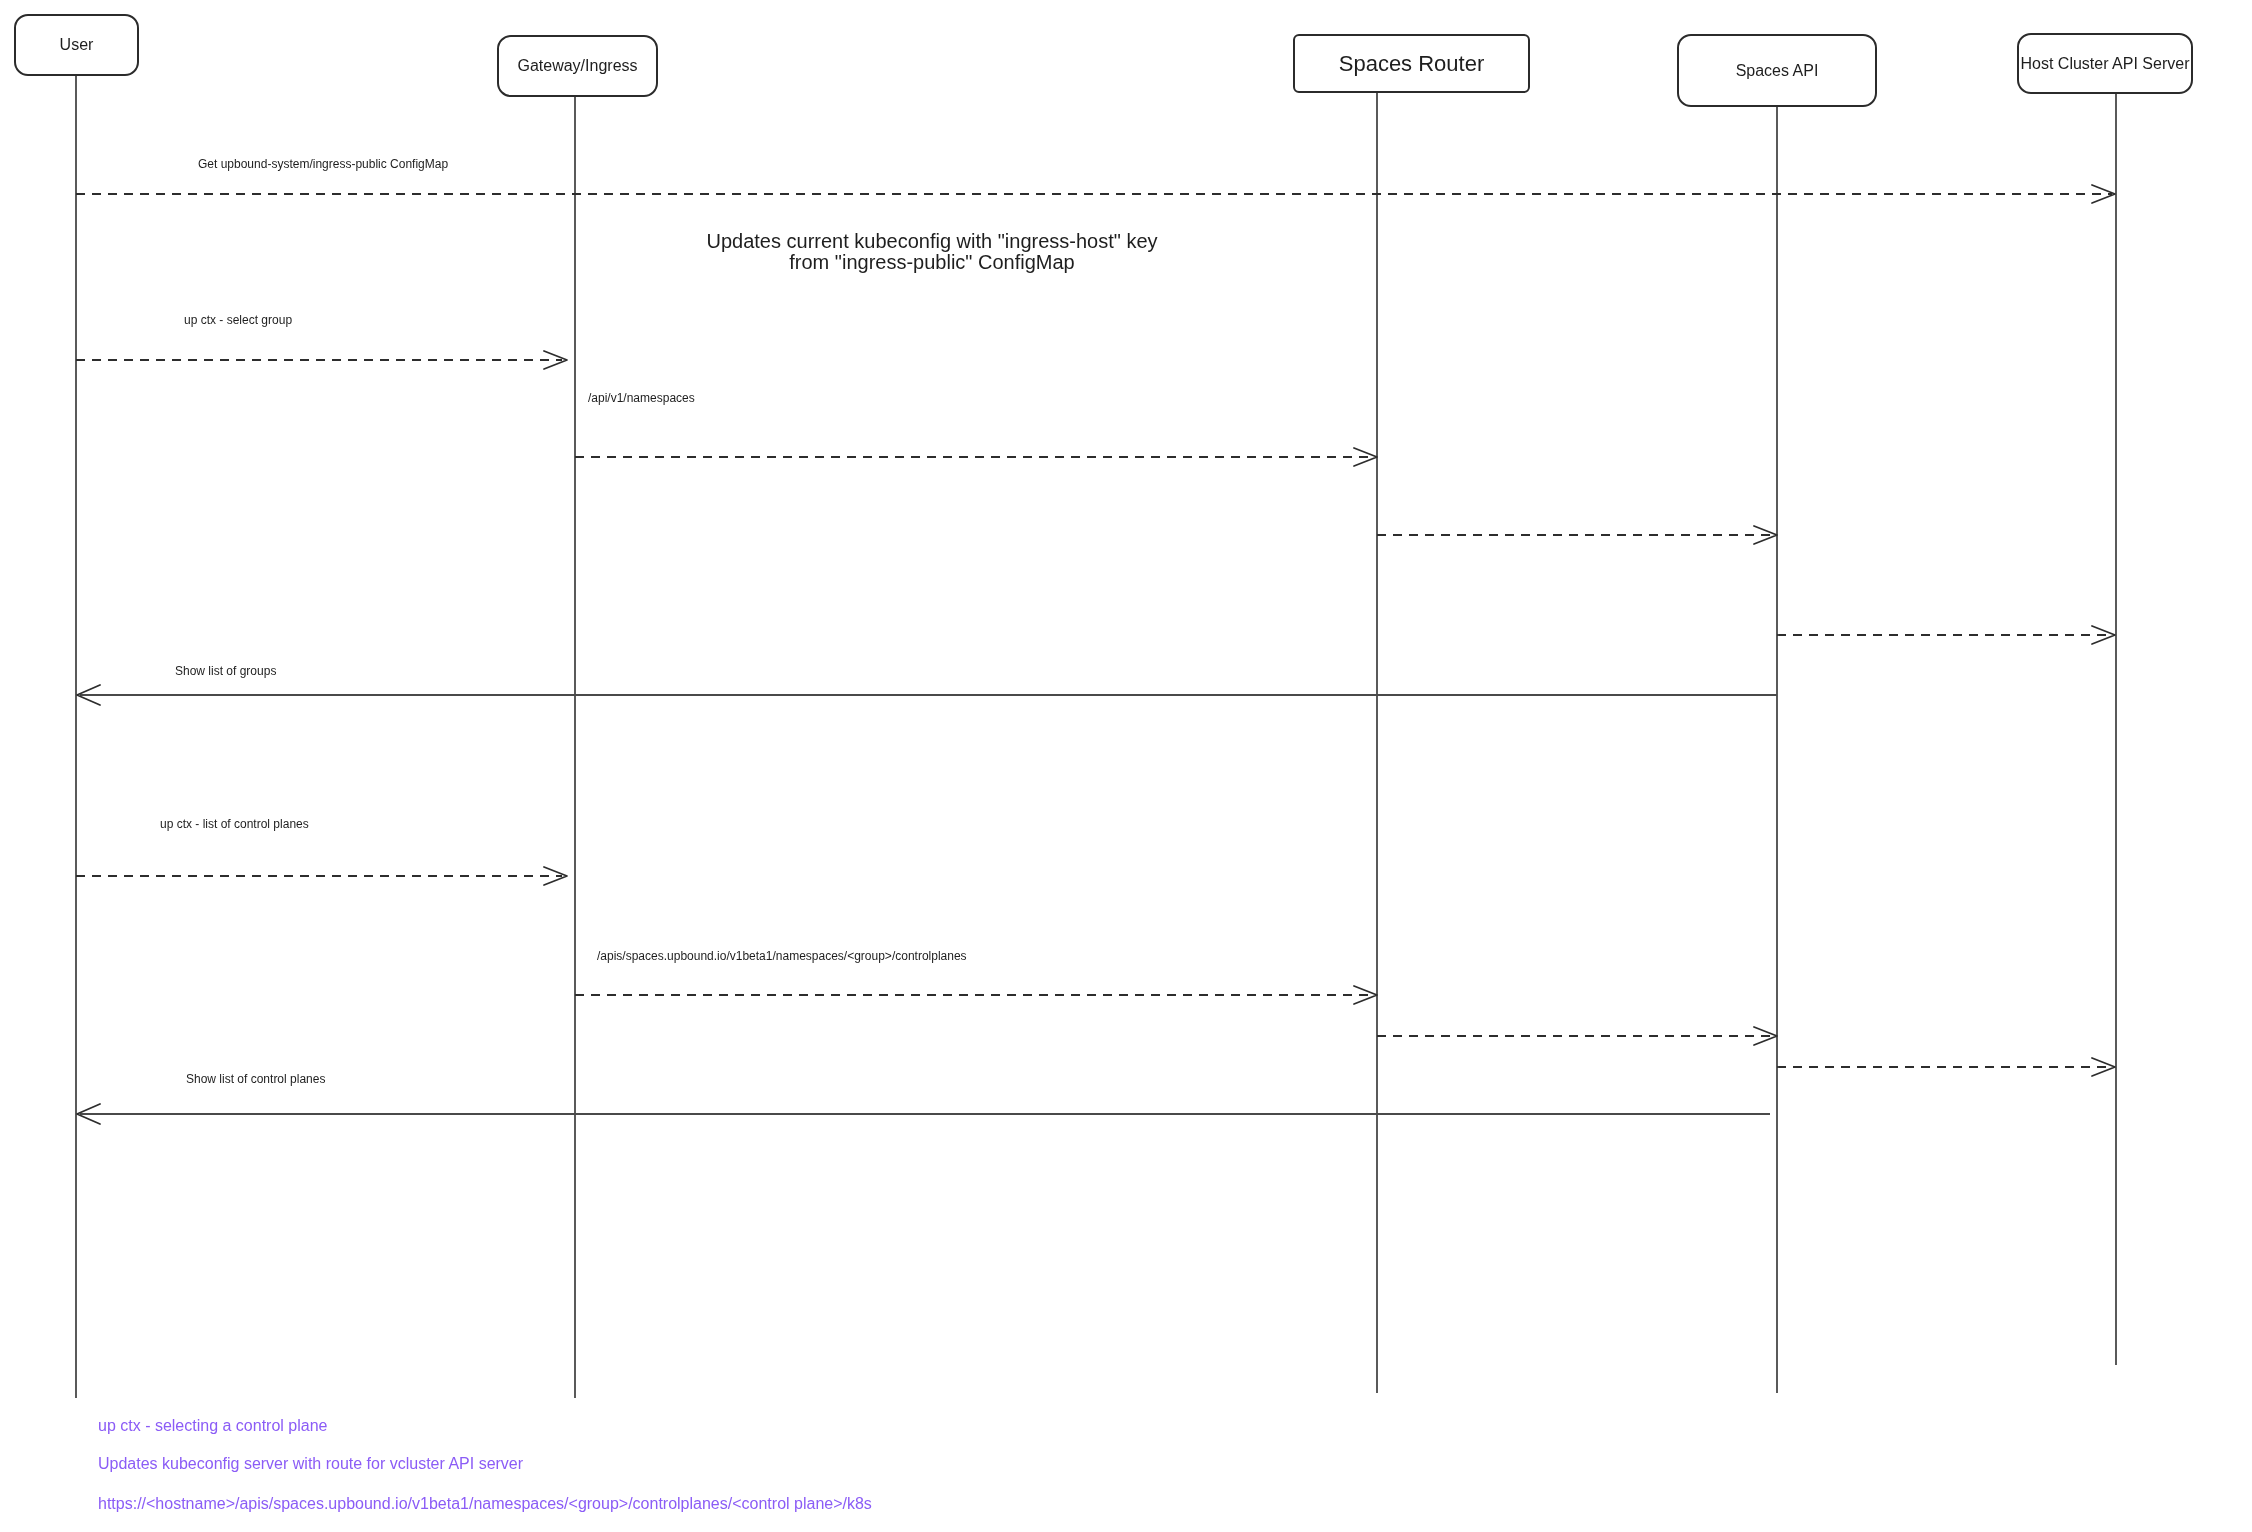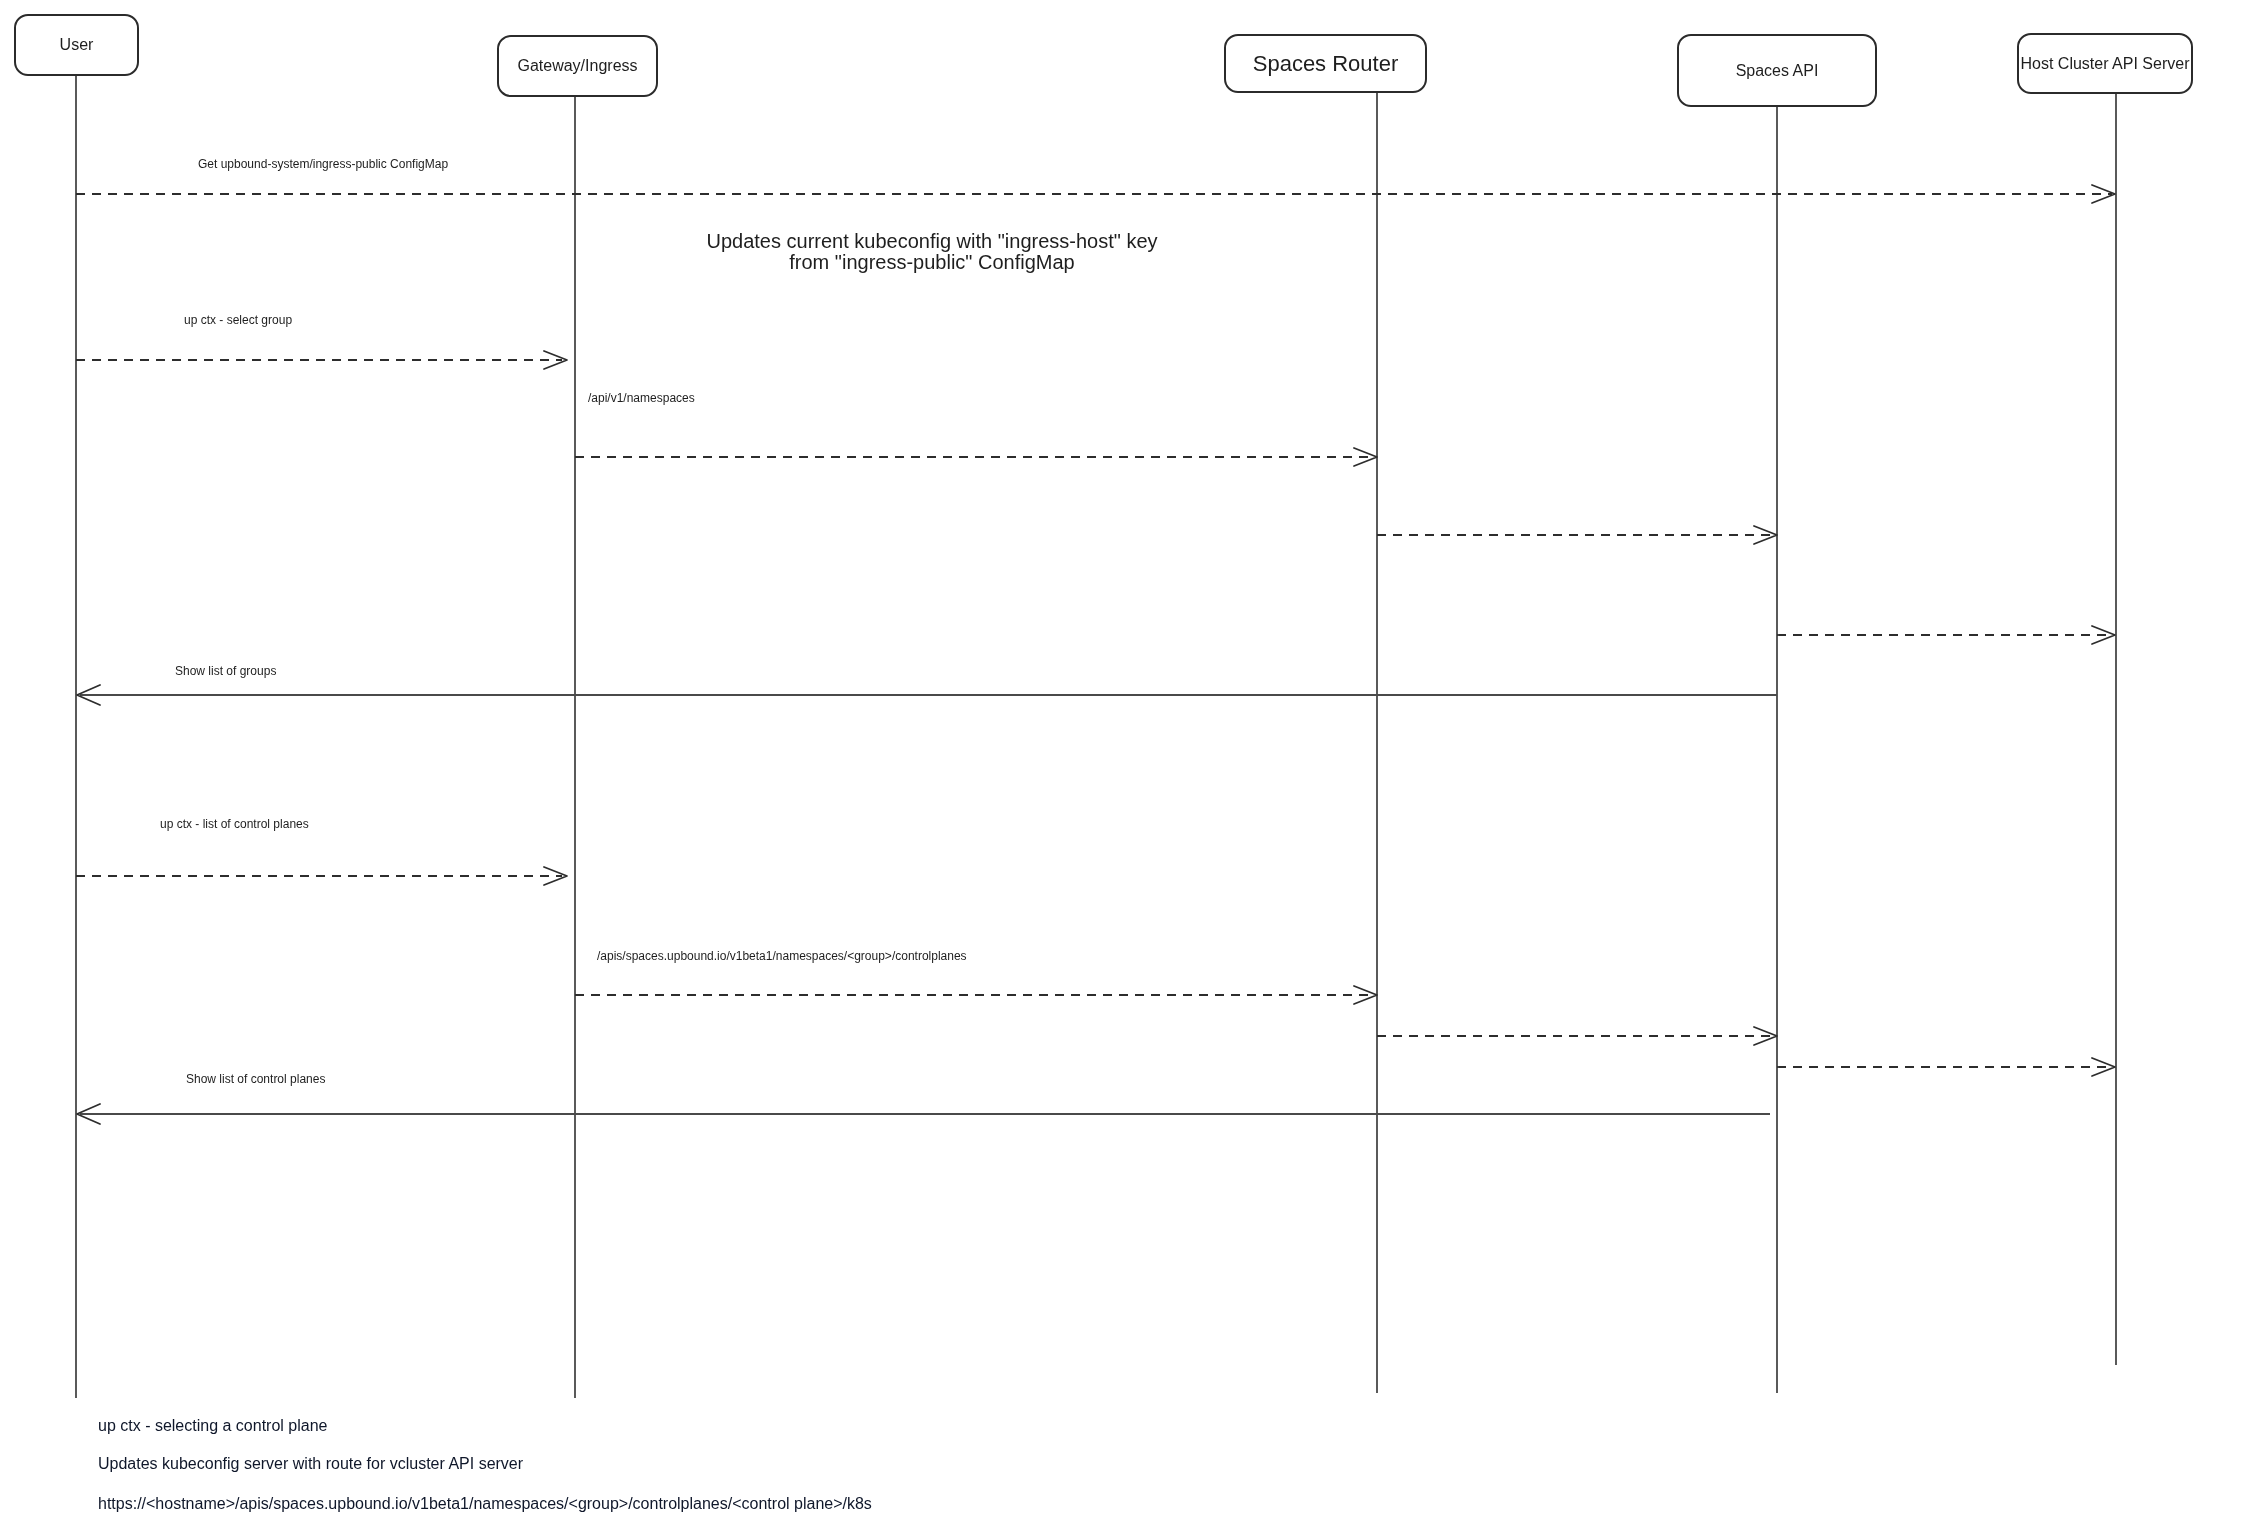--- a/index.html
+++ b/index.html
@@ -59,21 +59,21 @@
     font-size: 20px;
     line-height: 21px;
     color: #1e1e1e;
     text-align: center;
     white-space: pre-line;
   }
   .footnote {
     position: absolute;
     font-size: 16px;
     line-height: 20px;
-    color: #0f172a;
+    color: #8b5cf6;
     white-space: nowrap;
   }
 </style>
 </head>
 <body>
 
 <div class="canvas">
 
   <svg class="wires" viewBox="0 0 2252 1532">
 
@@ -116,21 +116,21 @@
     <line class="arrow-solid" x1="1770" y1="1114" x2="80" y2="1114"></line>
     <path class="arrow-head" d="M100 1104 L77 1114 L100 1124"></path>
   </svg>
 
   <div class="actor" style="left:14px; top:14px; width:125px; height:62px;">
     <span>User</span>
   </div>
   <div class="actor" style="left:497px; top:35px; width:161px; height:62px;align-items:center;">
     <span>Gateway/Ingress</span>
   </div>
-  <div class="actor big" style="left:1224px; top:34px; width:203px; height:59px;">
+  <div class="actor big" style="left:1293px; top:34px; width:237px; height:59px;border-radius:6px;">
     <span>Spaces Router</span>
   </div>
   <div class="actor" style="left:1677px; top:34px; width:200px; height:73px;">
     <span>Spaces API</span>
   </div>
   <div class="actor" style="left:2017px; top:33px; width:176px; height:61px;">
     <span>Host Cluster API Server</span>
   </div>
 
   <div class="msg-label" style="left:198px; top:154px;">Get upbound-system/ingress-public ConfigMap</div>

